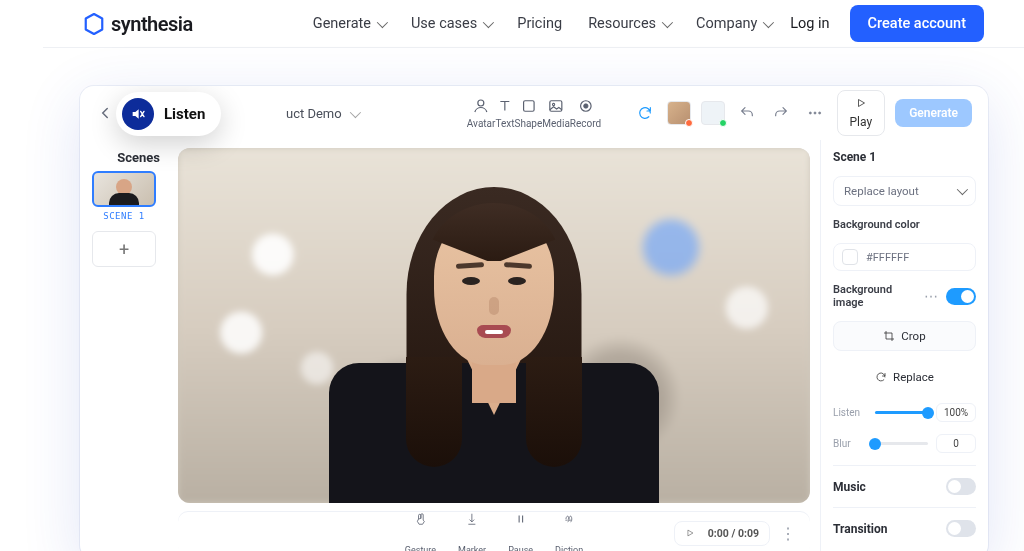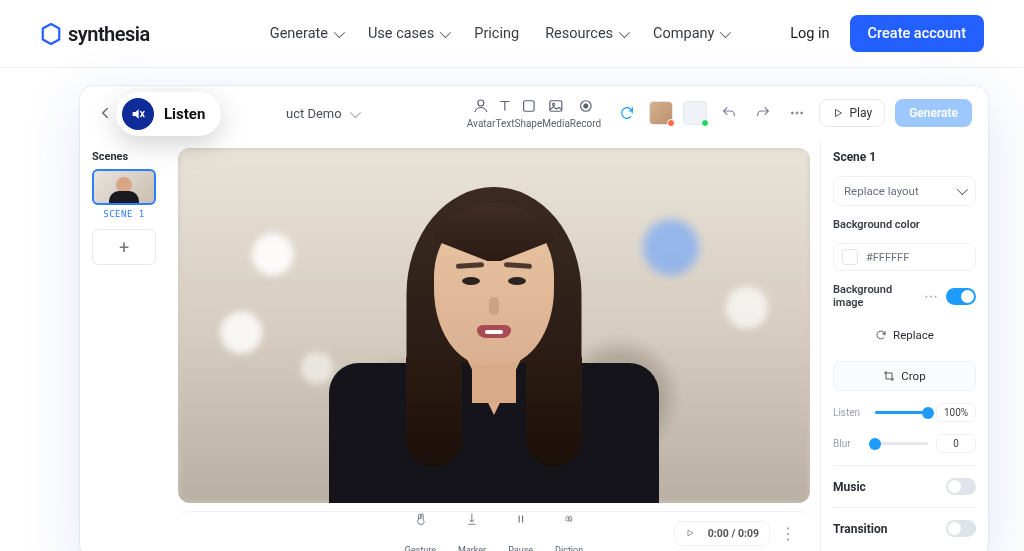--- a/index.html
+++ b/index.html
@@ -1,19 +1,19 @@
 <!DOCTYPE html>
 <html><head>
 <meta charset="utf-8">
 <style>
   * { box-sizing: border-box; margin: 0; padding: 0; font-family: -apple-system, BlinkMacSystemFont, "Segoe UI", Roboto, sans-serif; }
   body { width: 1024px; height: 551px; background: #fff; overflow: hidden; position: relative; }
 
   
-  .topnav { height: 68px; display:flex; align-items:center; padding: 0 40px; border-bottom:1px solid #eef0f4; }
+  .topnav { height: 48px; display:flex; align-items:center; padding: 0 40px; border-bottom:1px solid #eef0f4;margin-left:43px; }
   .logo { display:flex; align-items:center; gap:6px; color:#1a1b20; font-weight:600; font-size:20px; letter-spacing:-.5px; }
   .logo svg { width:22px; height:22px; }
   .nav-center { display:flex; gap:26px; margin-left:120px; }
   .nav-item { display:flex; align-items:center; gap:6px; color:#3a3d46; font-size:14.5px; cursor:pointer; }
   .chev::after { content:""; display:inline-block; width:7px; height:7px; border-right:1.6px solid #666; border-bottom:1.6px solid #666; transform:rotate(45deg) translateY(-2px); }
   .nav-right { margin-left:auto; display:flex; align-items:center; gap:20px; }
   .login { color:#1a1b20; font-size:14.5px; cursor:pointer; }
   .cta { background:#2360ff; color:#fff; padding:10px 18px; border-radius:8px; font-size:14.5px; font-weight:500; cursor:pointer; }
 
   
@@ -30,29 +30,29 @@
   .tool-icons { position:absolute; left:50%; transform:translateX(-50%); display:flex; }
   .ticon { display:flex; flex-direction:column; align-items:center; gap:3px; color:#5b6170; font-size:10px; cursor:pointer; }
   .ticon svg { width:18px; height:18px; stroke:#5b6170; }
   .right-tools { margin-left:auto; display:flex; align-items:center; gap:10px; }
   .rt-ico { width:24px; height:24px; display:flex; align-items:center; justify-content:center; color:#7a8090; cursor:pointer; }
   .rt-ico svg{ width:16px;height:16px; stroke:#7a8090; }
   .avatar-chip { width:24px; height:24px; border-radius:4px; background:linear-gradient(135deg,#d7b28c,#b89070); border:1px solid #e6e8ec; position:relative; cursor:pointer; }
   .avatar-chip .badge { position:absolute; right:-3px; bottom:-3px; width:8px; height:8px; border-radius:50%; background:#ff6a3d; border:1.5px solid #fff; }
   .avatar-chip2 { width:24px; height:24px; border-radius:4px; background:#eef3f7; border:1px solid #e6e8ec; position:relative; cursor:pointer; }
   .avatar-chip2 .badge { position:absolute; right:-3px; bottom:-3px; width:8px; height:8px; border-radius:50%; background:#25d366; border:1.5px solid #fff; }
-  .playbtn { display:flex; align-items:center; gap:6px; border:1px solid #e6e8ec; background:#fff; border-radius:8px; padding:6px 12px; font-size:12px; color:#333; cursor:pointer;}
+  .playbtn { display:flex; align-items:center; gap:6px; border:1px solid #e6e8ec; background:#fff; border-radius:8px; padding:6px 12px; font-size:12px; color:#333; cursor:pointer;flex-direction:column;}
   .playbtn svg{ width:12px;height:12px; }
   .genbtn { background:#9dc8ff; color:#fff; border-radius:8px; padding:7px 14px; font-size:12px; font-weight:600; cursor:pointer;}
   .refresh-ico svg { stroke:#1e9bff; }
 
   
   .ed-body { position:absolute; top:54px; left:0; right:0; bottom:0; display:flex; }
   .scenes { width:88px; padding:10px 8px; }
-  .scenes h5 { font-size:11px; font-weight:700; color:#2b2e36; margin-bottom:6px; padding-left:4px;}
+  .scenes h5 { font-size:13px; font-weight:700; color:#2b2e36; margin-bottom:6px; padding-left:4px;text-align:right;}
   .scene-card { width:64px; height:36px; border-radius:6px; border:2px solid #2f7dff; overflow:hidden; margin:0 auto; background:linear-gradient(135deg,#e8e4dd,#cabfaf); position:relative; cursor:pointer;}
   .scene-card .head { position:absolute; left:50%; top:6px; transform:translateX(-50%); width:16px; height:16px; border-radius:50%; background:#d8a586; }
   .scene-card .body { position:absolute; left:50%; bottom:-8px; transform:translateX(-50%); width:30px; height:20px; border-radius:10px 10px 0 0; background:#1b1b1f; }
   .scene-name { font-size:9px; color:#2f7dff; font-family:monospace; letter-spacing:.5px; text-align:center; margin-top:4px; }
   .add-scene { width:64px; height:36px; border-radius:6px; border:1px solid #e6e8ec; margin:10px auto 0; display:flex; align-items:center; justify-content:center; font-size:18px; color:#777; cursor:pointer;}
   .canvas-wrap { flex:1; padding:8px 10px 4px; min-width:0; display:flex; flex-direction:column;}
   .canvas { flex:1; border-radius:12px; overflow:hidden; position:relative; background:#cfc8bd; }
   
   .bg { position:absolute; inset:0;
         background:
@@ -337,31 +337,31 @@
 
       <div class="row">
         <span class="lbl">Background image</span>
         <span style="display:flex;align-items:center;gap:8px">
           <span class="dots">⋯</span>
           <span class="toggle">
               <span class="knob"></span>
             </span>
         </span>
       </div>
+      <div class="actbtn">
+          <svg viewBox="0 0 24 24" fill="none">
+            <path d="M6 2v16h16M2 6h16v16" stroke-width="1.6"></path>
+          </svg>
+          <span>Crop</span>
+        </div>
       <div class="actbtn plain">
           <svg viewBox="0 0 24 24" fill="none">
             <path d="M20 12a8 8 0 10-2.3 5.6M20 5v5h-5" stroke-width="1.6" stroke-linecap="round"></path>
           </svg>
           <span>Replace</span>
-        </div>
-      <div class="actbtn">
-          <svg viewBox="0 0 24 24" fill="none">
-            <path d="M6 2v16h16M2 6h16v16" stroke-width="1.6"></path>
-          </svg>
-          <span>Crop</span>
         </div>
 
       <div class="slider-row">
         <span class="slabel">Listen</span>
         <span class="slider">
             <span class="fill" style="width:100%"></span>
             <span class="thumb" style="left:100%"></span>
           </span>
         <span class="valbox">100%</span>
       </div>

